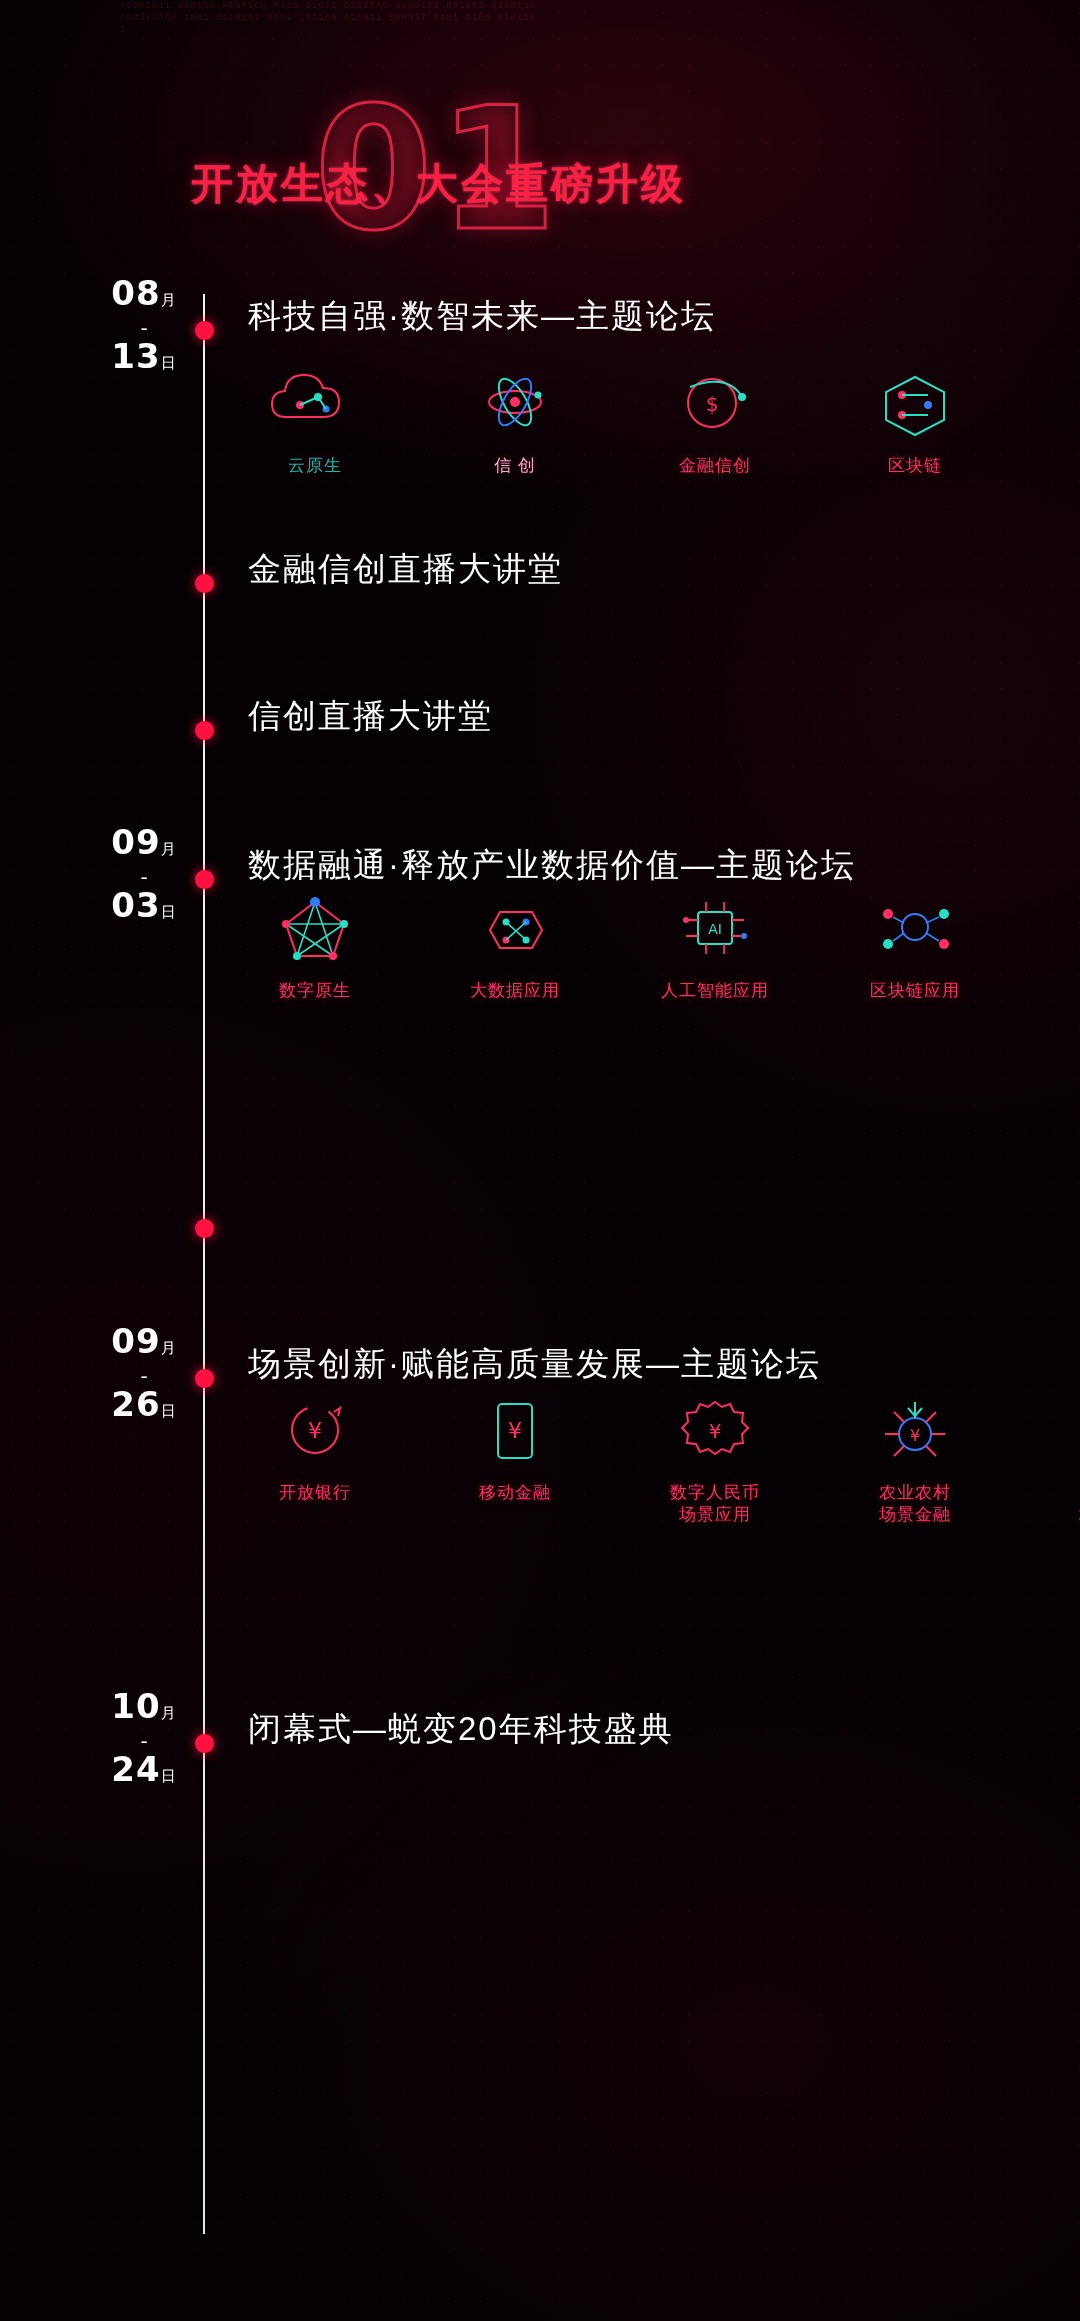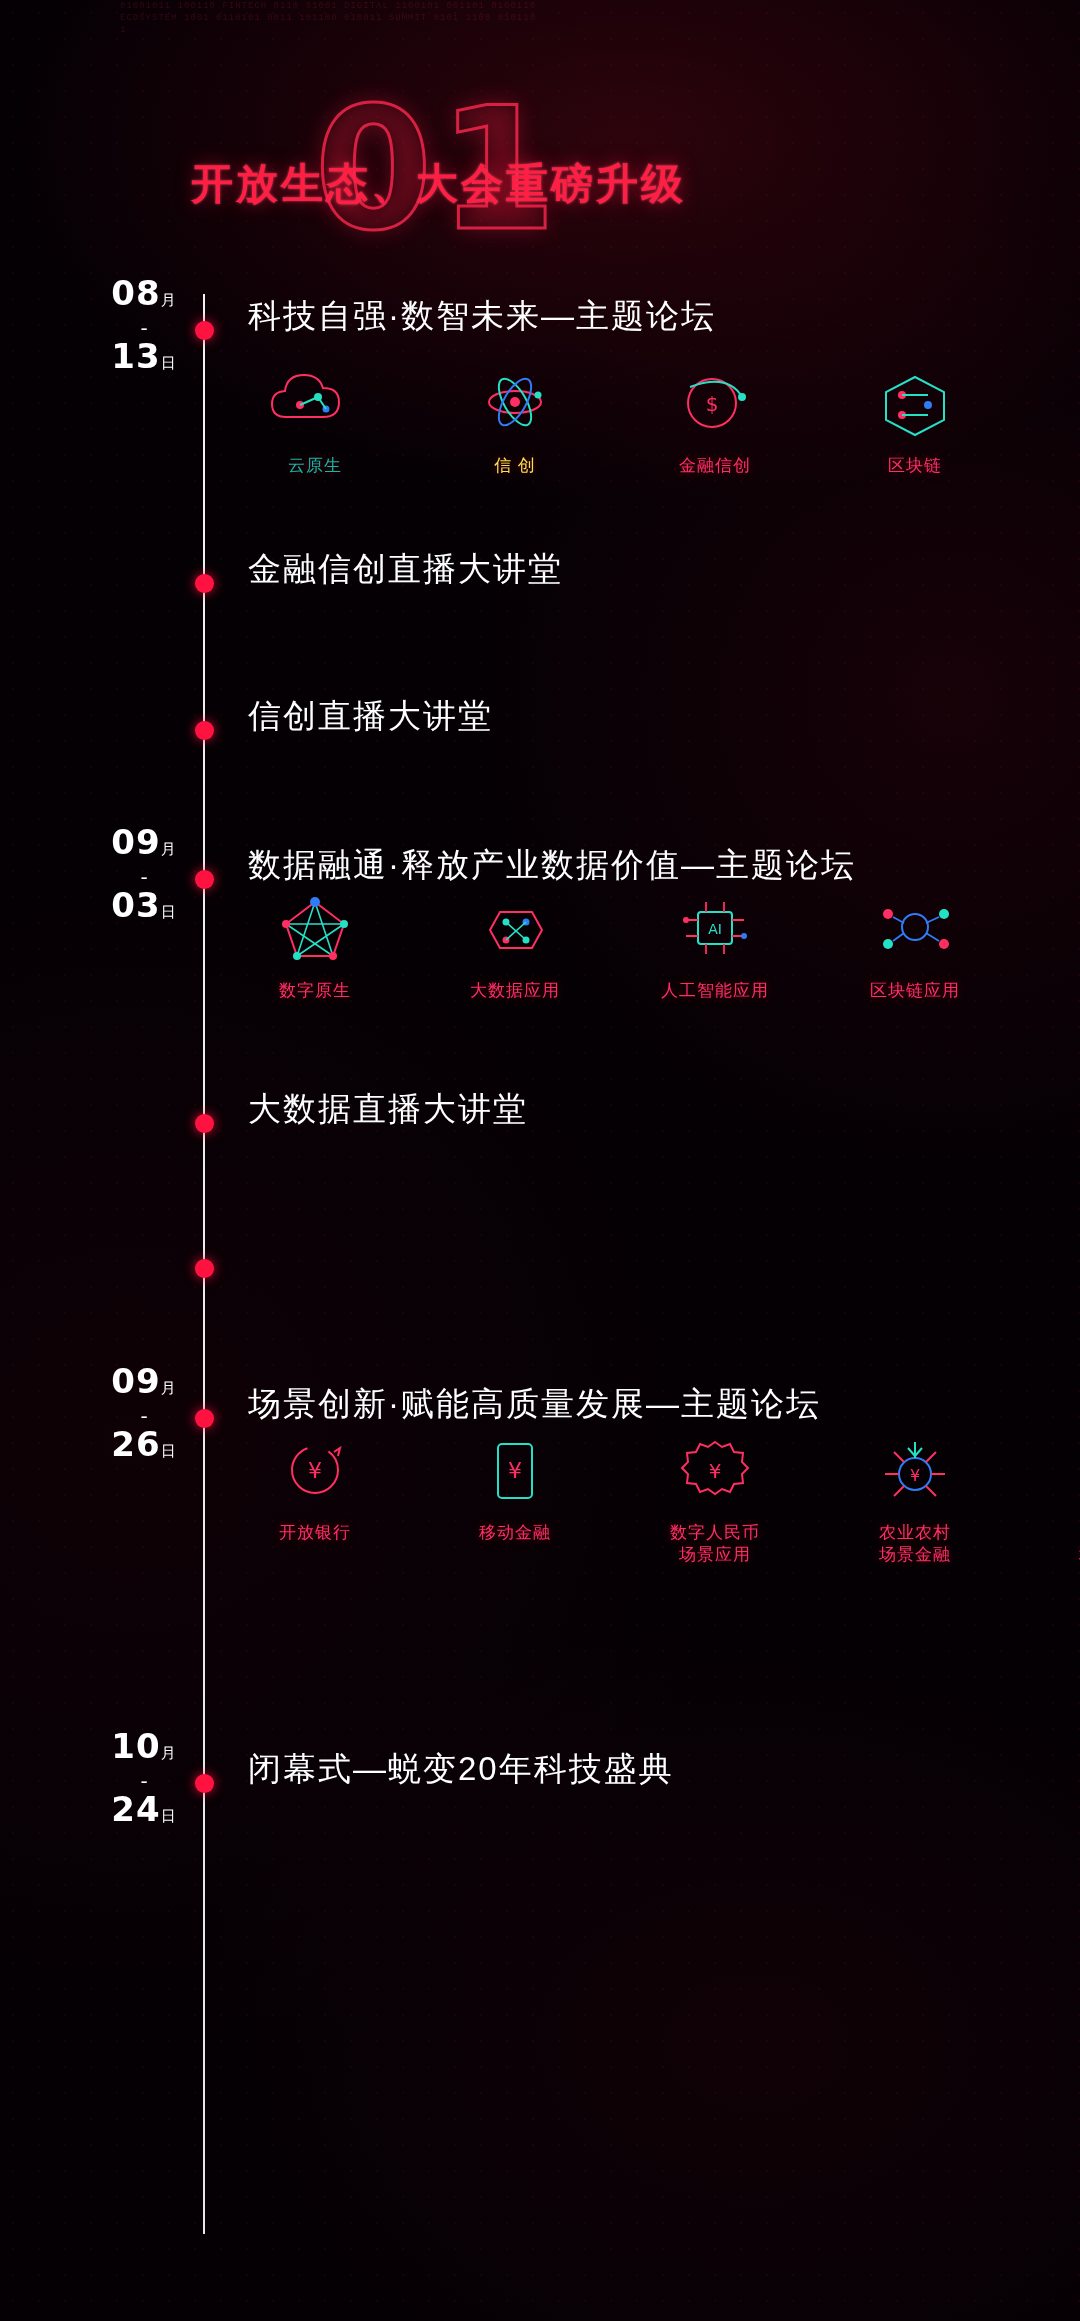--- a/index.html
+++ b/index.html
@@ -108,21 +108,21 @@
               <circle cx="58" cy="38" r="4" fill="#24e0c5"></circle>
               <circle cx="66" cy="50" r="3.5" fill="#2f7cf6"></circle>
               <path d="M40 46 L58 38 M58 38 L66 50" stroke="#24e0c5" stroke-width="2"></path>
             </svg></span><div class="icon-label" style="color: #14b8a6; white-space: pre-line;">云原生</div></div>
         <div class="icon-cell"><span><svg width="110" height="86" viewBox="0 0 110 86" fill="none">
               <ellipse cx="55" cy="43" rx="26" ry="11" stroke="#ff2e63" stroke-width="2"></ellipse>
               <ellipse cx="55" cy="43" rx="26" ry="11" stroke="#24e0c5" stroke-width="2" transform="rotate(60 55 43)"></ellipse>
               <ellipse cx="55" cy="43" rx="26" ry="11" stroke="#2f7cf6" stroke-width="2" transform="rotate(120 55 43)"></ellipse>
               <circle cx="55" cy="43" r="5" fill="#ff2e63"></circle>
               <circle cx="78" cy="36" r="3.5" fill="#24e0c5"></circle>
-            </svg></span><div class="icon-label" style="color: #fde047; white-space: pre-line;">信 创</div></div>
+            </svg></span><div class="icon-label" style="color: #f9a8d4; white-space: pre-line;">信 创</div></div>
         <div class="icon-cell"><span><svg width="110" height="86" viewBox="0 0 110 86" fill="none">
               <circle cx="52" cy="44" r="24" stroke="#ff2e63" stroke-width="2"></circle>
               <text x="52" y="52" text-anchor="middle" font-size="20" fill="#ff2e63" font-family="DejaVu Sans">$</text>
               <path d="M30 28 q38 -14 52 10" stroke="#24e0c5" stroke-width="2"></path>
               <circle cx="82" cy="38" r="4" fill="#24e0c5"></circle>
             </svg></span><div class="icon-label" style="color: rgb(255, 46, 99); white-space: pre-line;">金融信创</div></div>
         <div class="icon-cell"><span><svg width="110" height="86" viewBox="0 0 110 86" fill="none">
               <path d="M55 18 L84 33 L84 61 L55 76 L26 61 L26 33 Z" stroke="#24e0c5" stroke-width="2"></path>
               <circle cx="42" cy="36" r="4" fill="#ff2e63"></circle>
               <circle cx="42" cy="56" r="4" fill="#ff2e63"></circle>
@@ -186,24 +186,20 @@
               <path d="M33 33 L44 39 M79 33 L66 39 M33 57 L44 49 M79 57 L66 49" stroke="#2f7cf6" stroke-width="1.8"></path>
             </svg></span><div class="icon-label" style="color: rgb(255, 46, 99); white-space: pre-line;">区块链应用</div></div>
         <div class="icon-cell"><span><svg width="110" height="86" viewBox="0 0 110 86" fill="none">
               <circle cx="55" cy="43" r="25" stroke="#ff2e63" stroke-width="2"></circle>
               <path d="M32 34 L78 52 M32 52 L78 34 M55 18 L55 68" stroke="#24e0c5" stroke-width="1.4"></path>
               <circle cx="45" cy="33" r="4" fill="#2f7cf6"></circle>
               <circle cx="68" cy="50" r="4" fill="#24e0c5"></circle>
               <circle cx="40" cy="55" r="3.5" fill="#ff2e63"></circle>
             </svg></span><div class="icon-label" style="color: rgb(255, 46, 99); white-space: pre-line;">AIOT</div></div>
       </div>
-    </div>
-    <div class="row">
-      <div class="dot" style="top: 690px;"></div>
-      <div class="row-title" style="top: 663px;">大数据直播大讲堂</div>
     </div>
     <div class="row">
       <div class="dot" style="top: 795px;"></div>
     </div>
     <div class="row">
       <div class="dot" style="top: 905px;"></div>
       <div class="date" style="top: 859px;">
         <div class="d1"><span>09</span><span class="u">月</span></div>
         <div class="sep">-</div>
         <div class="d2"><span>26</span><span class="u">日</span></div>

